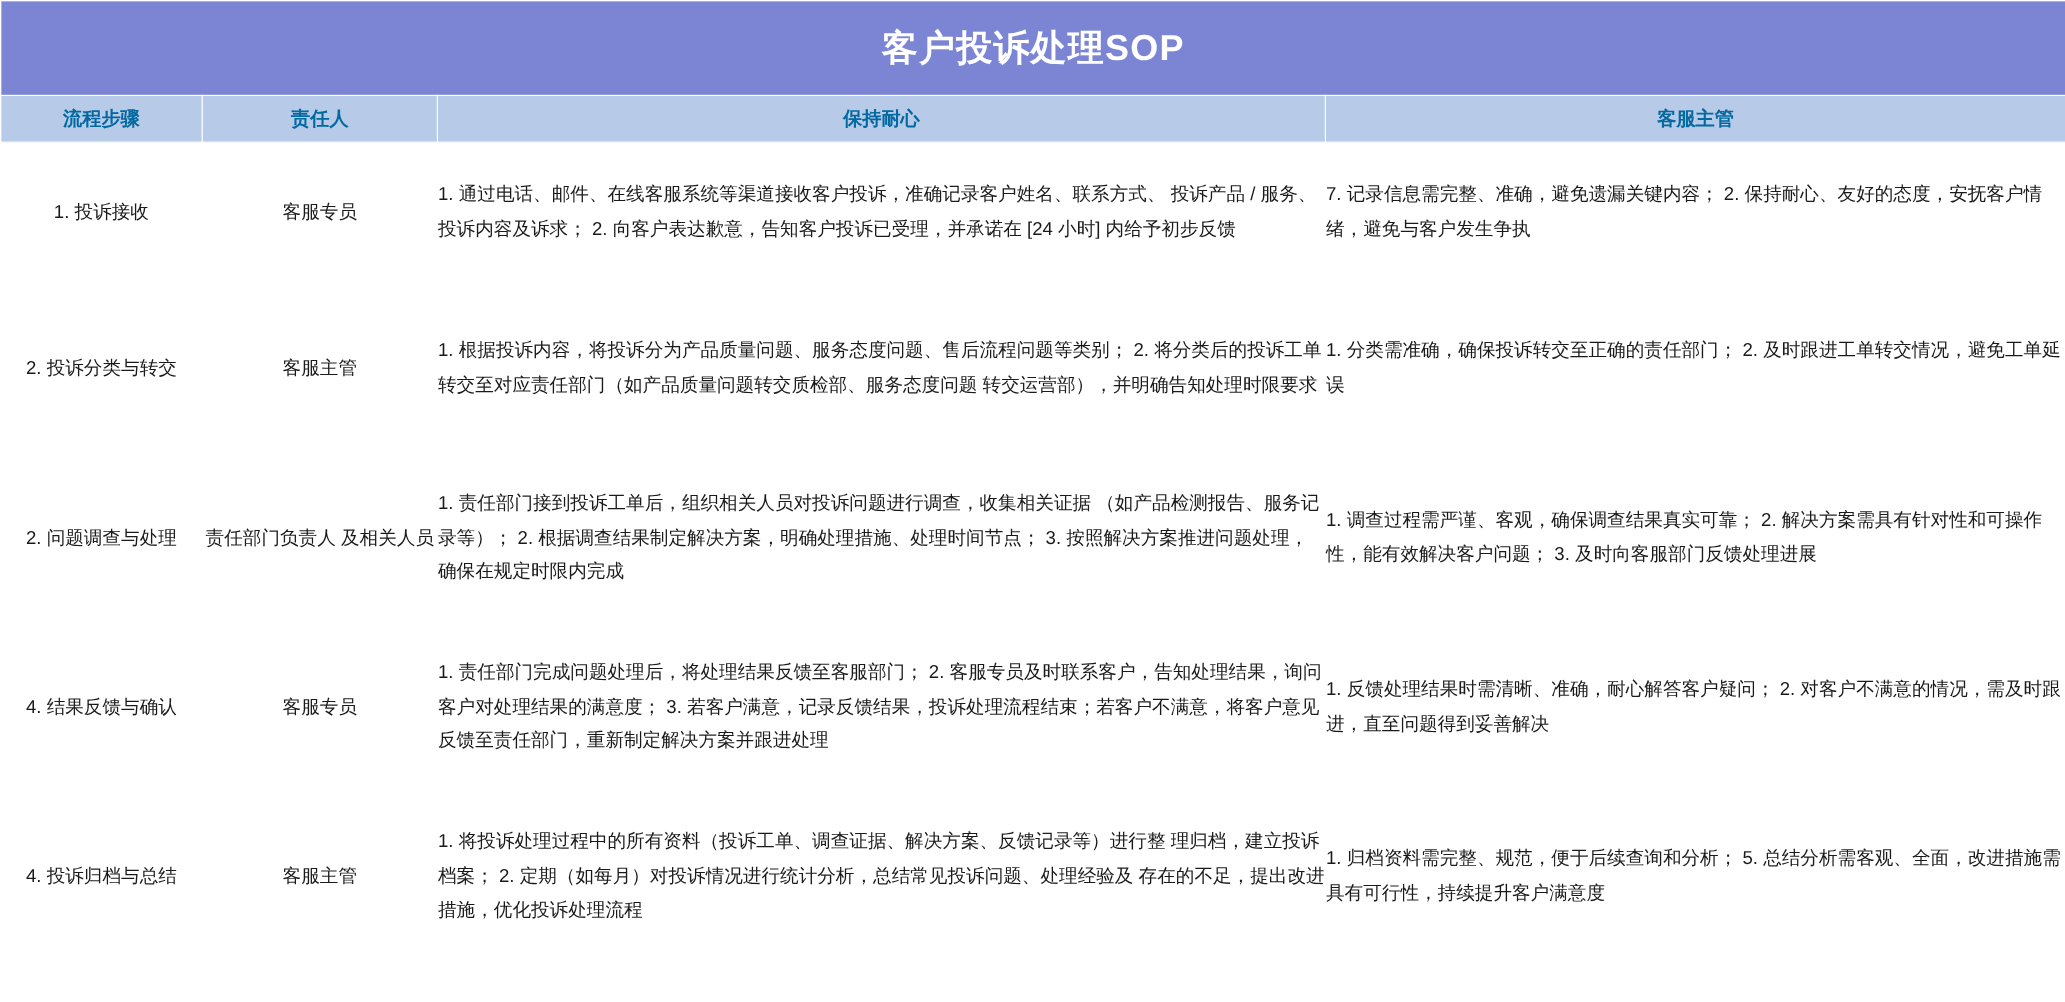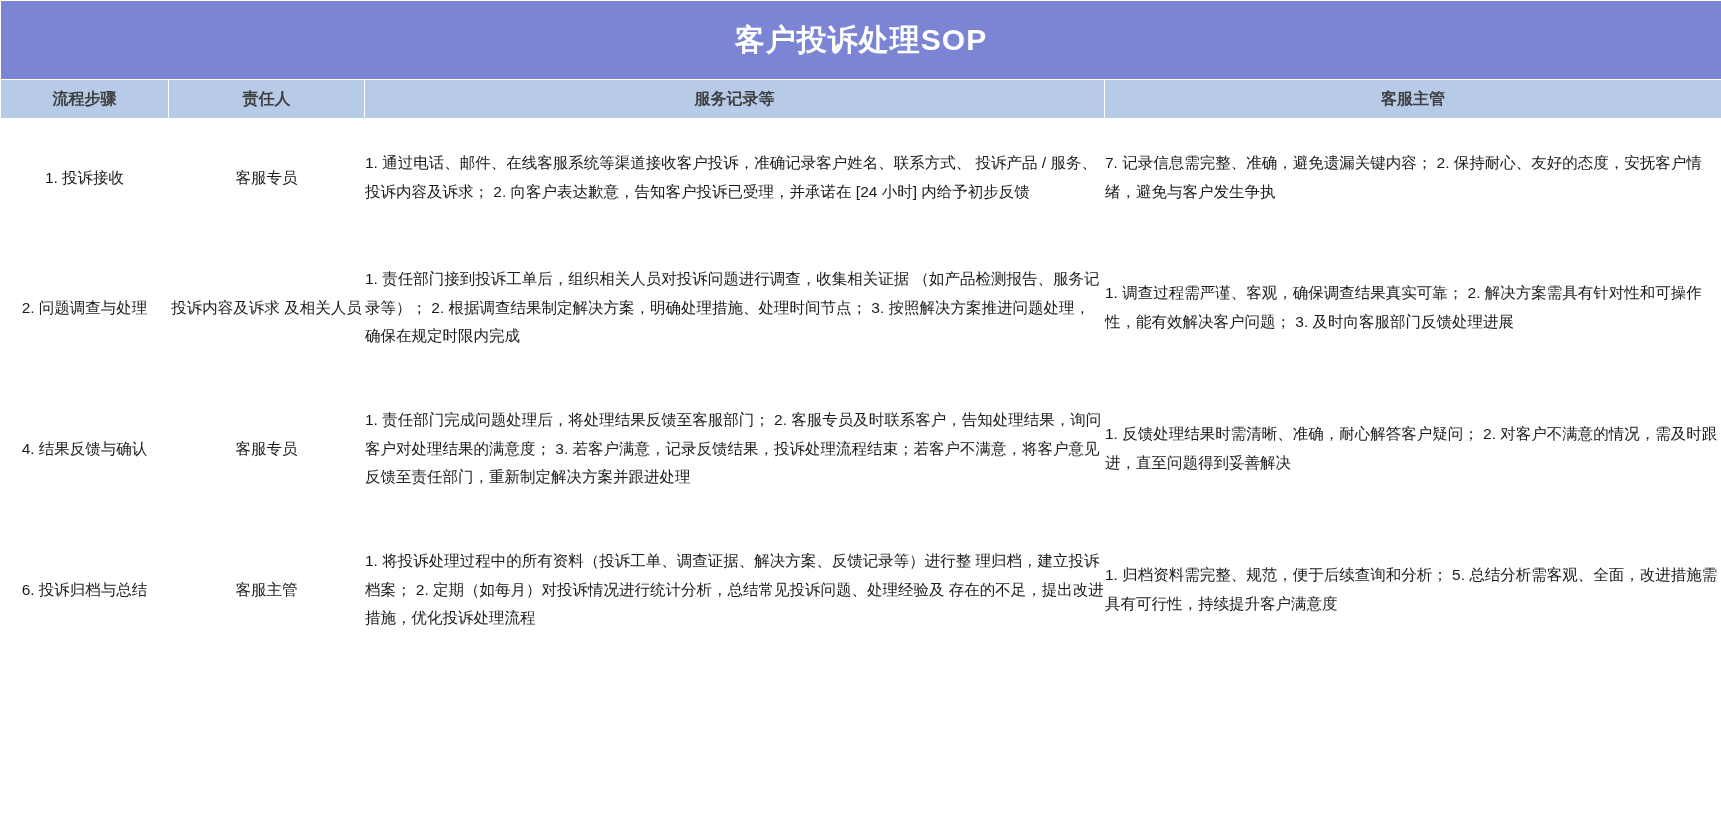--- a/index.html
+++ b/index.html
@@ -40,21 +40,21 @@
     background: #7b85d4;
     color: #ffffff;
     text-align: center;
     font-size: 30px;
     font-weight: bold;
     height: 78px;
     letter-spacing: 1px;
   }
   .hdr {
     background: #b7cbe8;
-    color: #404040;
+    color: #0369a1;
     font-size: 16px;
     font-weight: bold;
     text-align: center;
     height: 38px;
   }
   .col-step { width: 168px; }
   .col-owner { width: 196px; }
   .col-desc { width: 740px; }
   .col-note { width: 617px; }
 
@@ -90,38 +90,47 @@
         <col class="col-desc">
         <col class="col-note">
       </colgroup>
       <tbody>
         <tr>
           <td class="title-cell" colspan="4">客户投诉处理SOP</td>
         </tr>
         <tr>
           <th class="hdr">流程步骤</th>
           <th class="hdr">责任人</th>
-          <th class="hdr">服务记录等</th>
+          <th class="hdr">保持耐心</th>
           <th class="hdr">客服主管</th>
         </tr>
 
         <tr class="row-1">
           <td class="cell c-step">1. 投诉接收</td>
           <td class="cell c-owner owner-lines">客服专员</td>
           <td class="cell c-desc lines">1. 通过电话、邮件、在线客服系统等渠道接收客户投诉，准确记录客户姓名、联系方式、
 投诉产品 / 服务、投诉内容及诉求；
 2. 向客户表达歉意，告知客户投诉已受理，并承诺在 [24 小时] 内给予初步反馈</td>
           <td class="cell c-note lines">7. 记录信息需完整、准确，避免遗漏关键内容；
 2. 保持耐心、友好的态度，安抚客户情绪，避免与客户发生争执</td>
         </tr>
 
+        <tr class="row-2">
+          <td class="cell c-step">2. 投诉分类与转交</td>
+          <td class="cell c-owner owner-lines">客服主管</td>
+          <td class="cell c-desc lines">1. 根据投诉内容，将投诉分为产品质量问题、服务态度问题、售后流程问题等类别；
+2. 将分类后的投诉工单转交至对应责任部门（如产品质量问题转交质检部、服务态度问题
+转交运营部），并明确告知处理时限要求</td>
+          <td class="cell c-note lines">1. 分类需准确，确保投诉转交至正确的责任部门；
+2. 及时跟进工单转交情况，避免工单延误</td>
+        </tr>
 
         <tr class="row-3">
           <td class="cell c-step">2. 问题调查与处理</td>
-          <td class="cell c-owner owner-lines">投诉内容及诉求
+          <td class="cell c-owner owner-lines">责任部门负责人
 及相关人员</td>
           <td class="cell c-desc lines">1. 责任部门接到投诉工单后，组织相关人员对投诉问题进行调查，收集相关证据
 （如产品检测报告、服务记录等）；
 2. 根据调查结果制定解决方案，明确处理措施、处理时间节点；
 3. 按照解决方案推进问题处理，确保在规定时限内完成</td>
           <td class="cell c-note lines">1. 调查过程需严谨、客观，确保调查结果真实可靠；
 2. 解决方案需具有针对性和可操作性，能有效解决客户问题；
 3. 及时向客服部门反馈处理进展</td>
         </tr>
 
@@ -130,21 +139,21 @@
           <td class="cell c-owner owner-lines">客服专员</td>
           <td class="cell c-desc lines">1. 责任部门完成问题处理后，将处理结果反馈至客服部门；
 2. 客服专员及时联系客户，告知处理结果，询问客户对处理结果的满意度；
 3. 若客户满意，记录反馈结果，投诉处理流程结束；若客户不满意，将客户意见
 反馈至责任部门，重新制定解决方案并跟进处理</td>
           <td class="cell c-note lines">1. 反馈处理结果时需清晰、准确，耐心解答客户疑问；
 2. 对客户不满意的情况，需及时跟进，直至问题得到妥善解决</td>
         </tr>
 
         <tr class="row-5">
-          <td class="cell c-step">6. 投诉归档与总结</td>
+          <td class="cell c-step">4. 投诉归档与总结</td>
           <td class="cell c-owner owner-lines">客服主管</td>
           <td class="cell c-desc lines">1. 将投诉处理过程中的所有资料（投诉工单、调查证据、解决方案、反馈记录等）进行整
 理归档，建立投诉档案；
 2. 定期（如每月）对投诉情况进行统计分析，总结常见投诉问题、处理经验及
 存在的不足，提出改进措施，优化投诉处理流程</td>
           <td class="cell c-note lines">1. 归档资料需完整、规范，便于后续查询和分析；
 5. 总结分析需客观、全面，改进措施需具有可行性，持续提升客户满意度</td>
         </tr>
       </tbody>
     </table>

